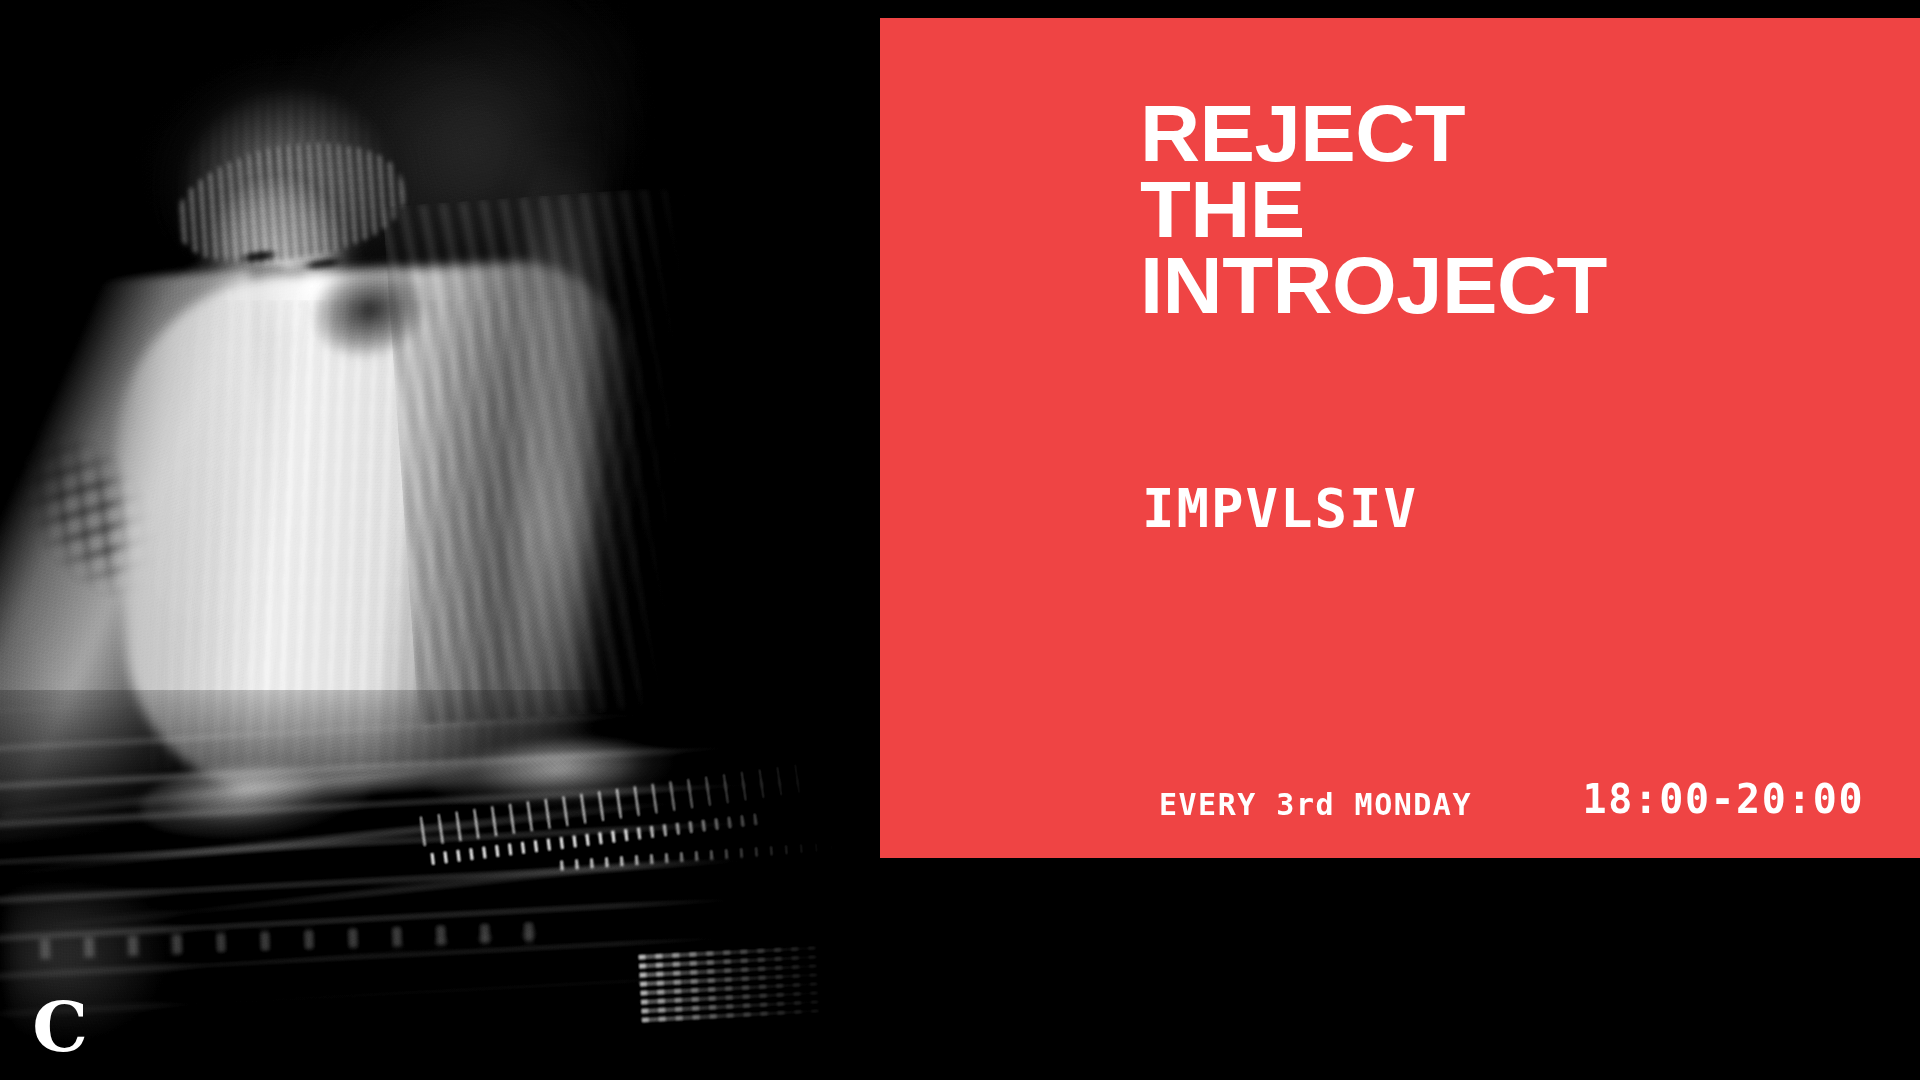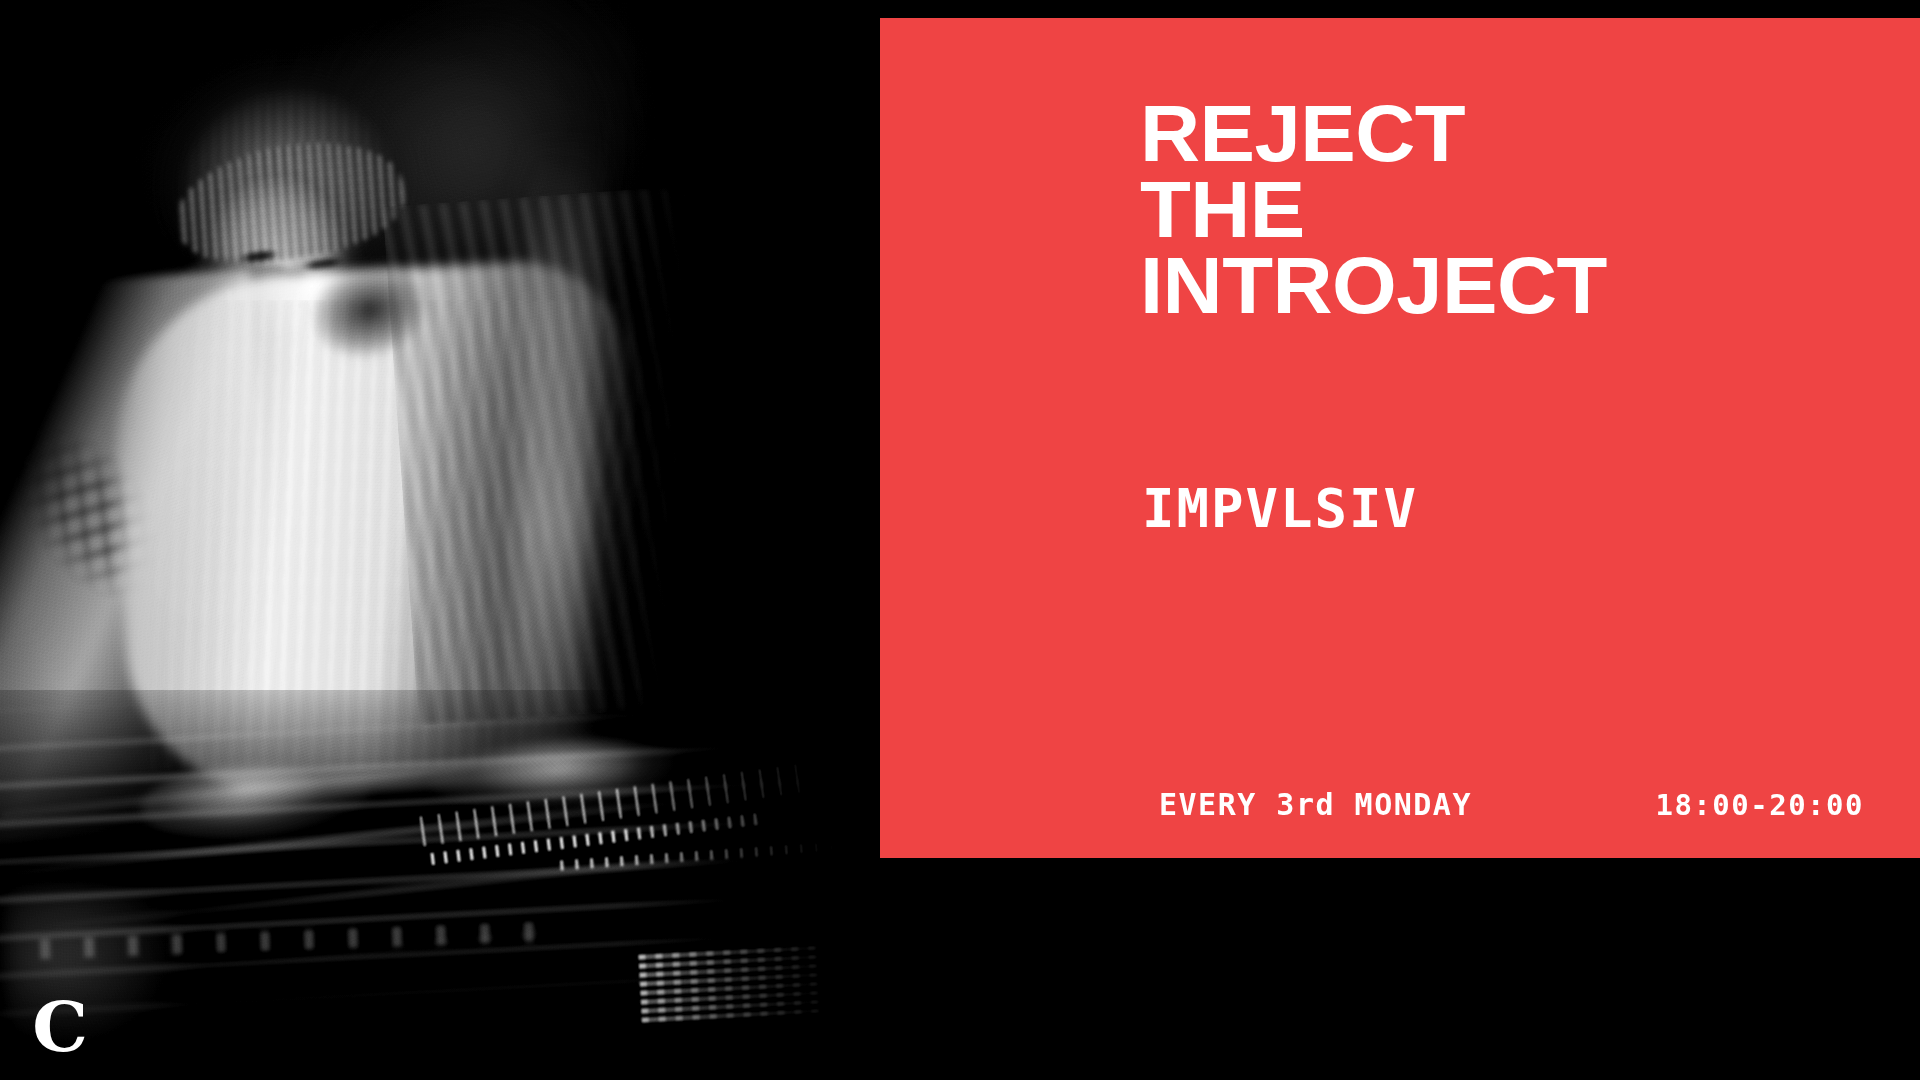--- a/index.html
+++ b/index.html
@@ -398,21 +398,21 @@
     letter-spacing:1.5px;
     white-space:nowrap;
     margin-left:21px;
   }
   .footer-right {
     position:absolute;
     right:56px; bottom:36px;
     color:#ffffff;
     font-family:"DejaVu Sans Mono", monospace;
     font-weight:700;
-    font-size:29px;
+    font-size:40px;
     letter-spacing:1.5px;
     white-space:nowrap;
   }
 </style>
 </head>
 <body>
 
 <div id="poster">
 
   <div class="photo-panel">

